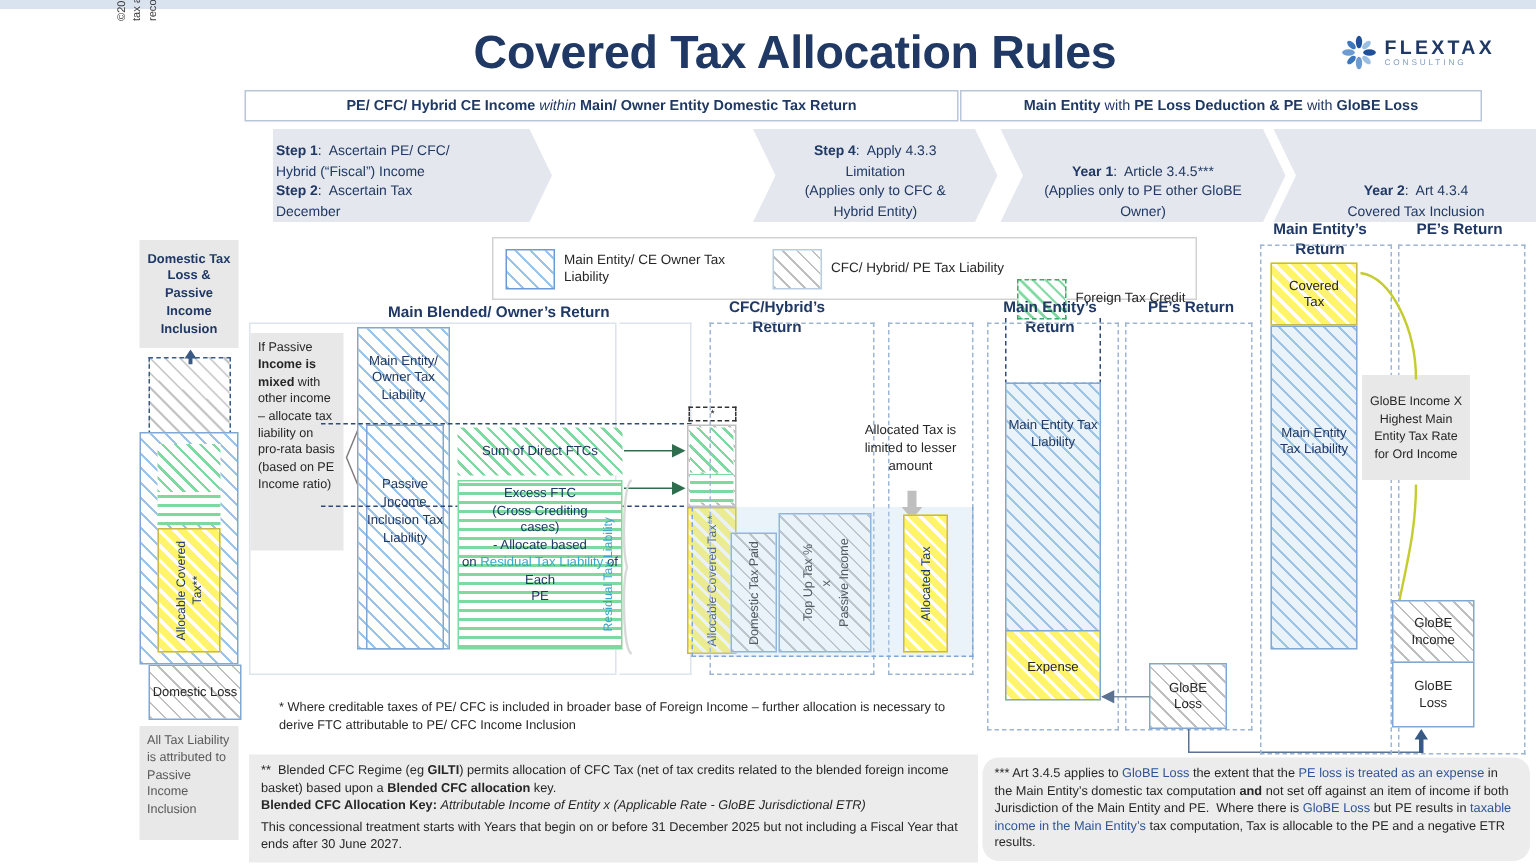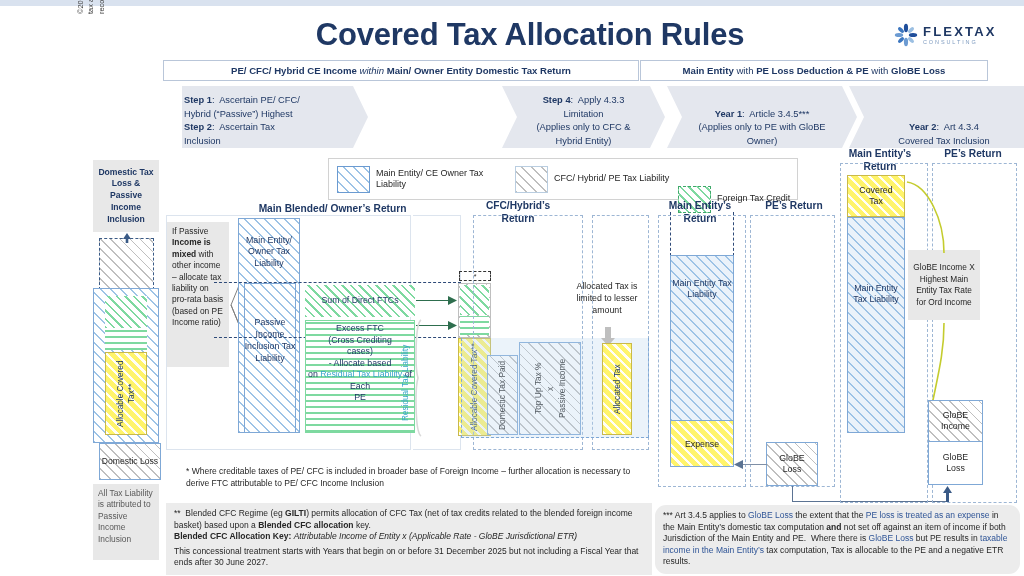--- a/index.html
+++ b/index.html
@@ -153,40 +153,40 @@
   </div>
   <div class="abs banner" id="banner2">
     <span>
       <b>Main Entity</b> with <b>PE Loss Deduction &amp; PE</b> with <b>GloBE Loss</b>
     </span>
   </div>
 
   <div class="abs chev arrow-first lft" id="s1">
     <div class="inner" style="text-align:left;padding-left:2px;">
       <div><span class="b navy">Step 1</span>:&nbsp; Ascertain PE/ CFC/</div>
-      <div>Hybrid (“Passive”) Highest</div>
+      <div>Hybrid (“Fiscal”) Income</div>
       <div><span class="b navy">Step 2</span>:&nbsp; Ascertain Tax</div>
-      <div>Inclusion</div>
+      <div>December</div>
     </div>
   </div>
 
 
   <div class="abs chev arrow" id="s4">
     <div class="inner">
       <div><span class="b navy">Step 4</span>:&nbsp; Apply 4.3.3</div>
       <div>Limitation</div>
       <div>(Applies only to CFC &amp;</div>
       <div>Hybrid Entity)</div>
     </div>
   </div>
 
   <div class="abs chev arrow" id="y1">
     <div class="inner">
       <div><span class="b navy">Year 1</span>:&nbsp; Article 3.4.5***</div>
-      <div>(Applies only to PE with GloBE</div>
+      <div>(Applies only to PE other GloBE</div>
       <div>Owner)</div>
     </div>
   </div>
 
   <div class="abs chev arrow" id="y2">
     <div class="inner">
       <div><span class="b navy">Year 2</span>:&nbsp; Art 4.3.4</div>
       <div>Covered Tax Inclusion</div>
     </div>
   </div>

